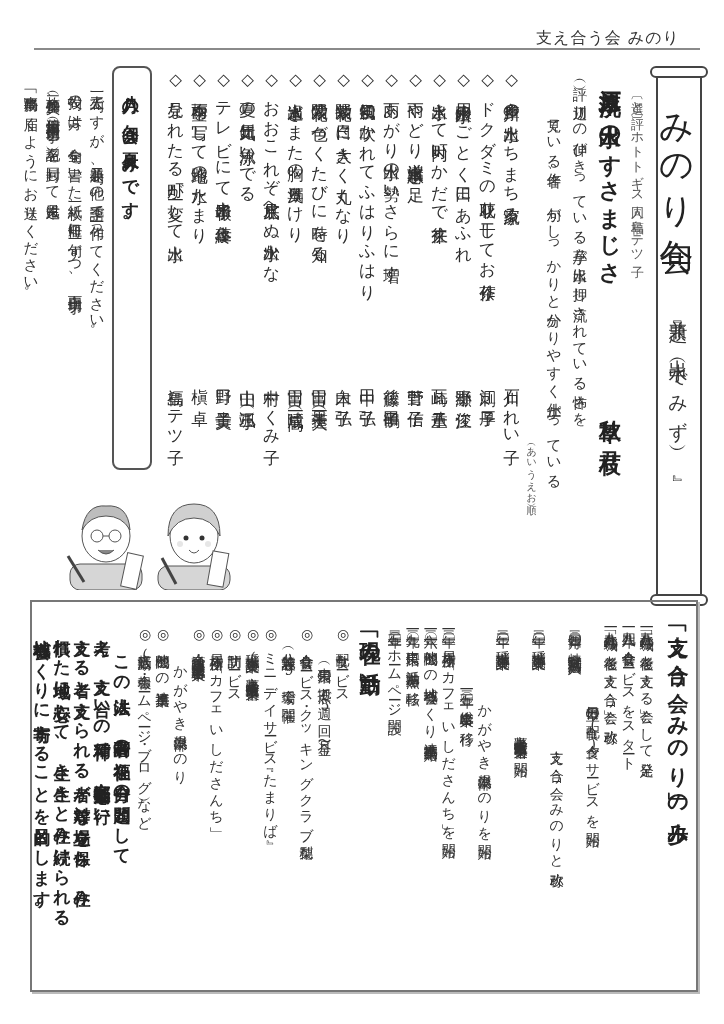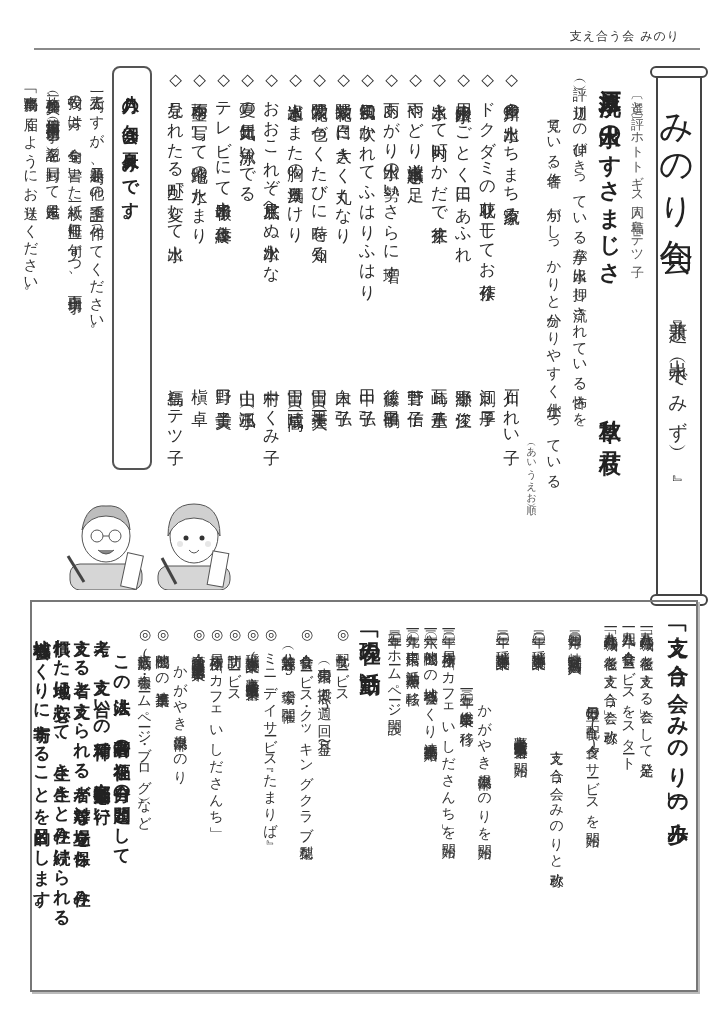--- a/index.html
+++ b/index.html
@@ -2,21 +2,21 @@
 <html><head>
 <meta charset="utf-8">
 <style>
   html, body { margin:0; padding:0; background:#ffffff; }
   body { width:724px; height:1024px; position:relative; overflow:hidden;
          font-family:"DejaVu Serif", "Liberation Serif", serif; color:#2a2a2a; }
   .abs { position:absolute; }
   .v { writing-mode:vertical-rl; text-orientation:upright; white-space:nowrap; }
 
   
-  .running-head { right:44px; top:28px; font-size:12px; letter-spacing:1px; color:#333; }
+  .running-head { right:44px; top:28px; font-size:16px; letter-spacing:1px; color:#333; }
   .top-rule { left:34px; width:666px; top:48px; height:2px; background:#8a8a8a; }
 
   
   .scroll { left:656px; top:72px; width:42px; height:528px; border:2px solid #444;
             border-top:none; border-bottom:none; background:#fff; }
   .scroll:before, .scroll:after { content:""; position:absolute; left:-8px; width:54px; height:8px;
             border:2px solid #444; border-radius:6px; background:#fff; }
   .scroll:before { top:-6px; } .scroll:after { bottom:-6px; }
   .scroll-title { position:absolute; top:18px; left:0; right:0; margin:auto; font-size:34px;
                   letter-spacing:2px; color:#222; height:160px; width:42px; }

